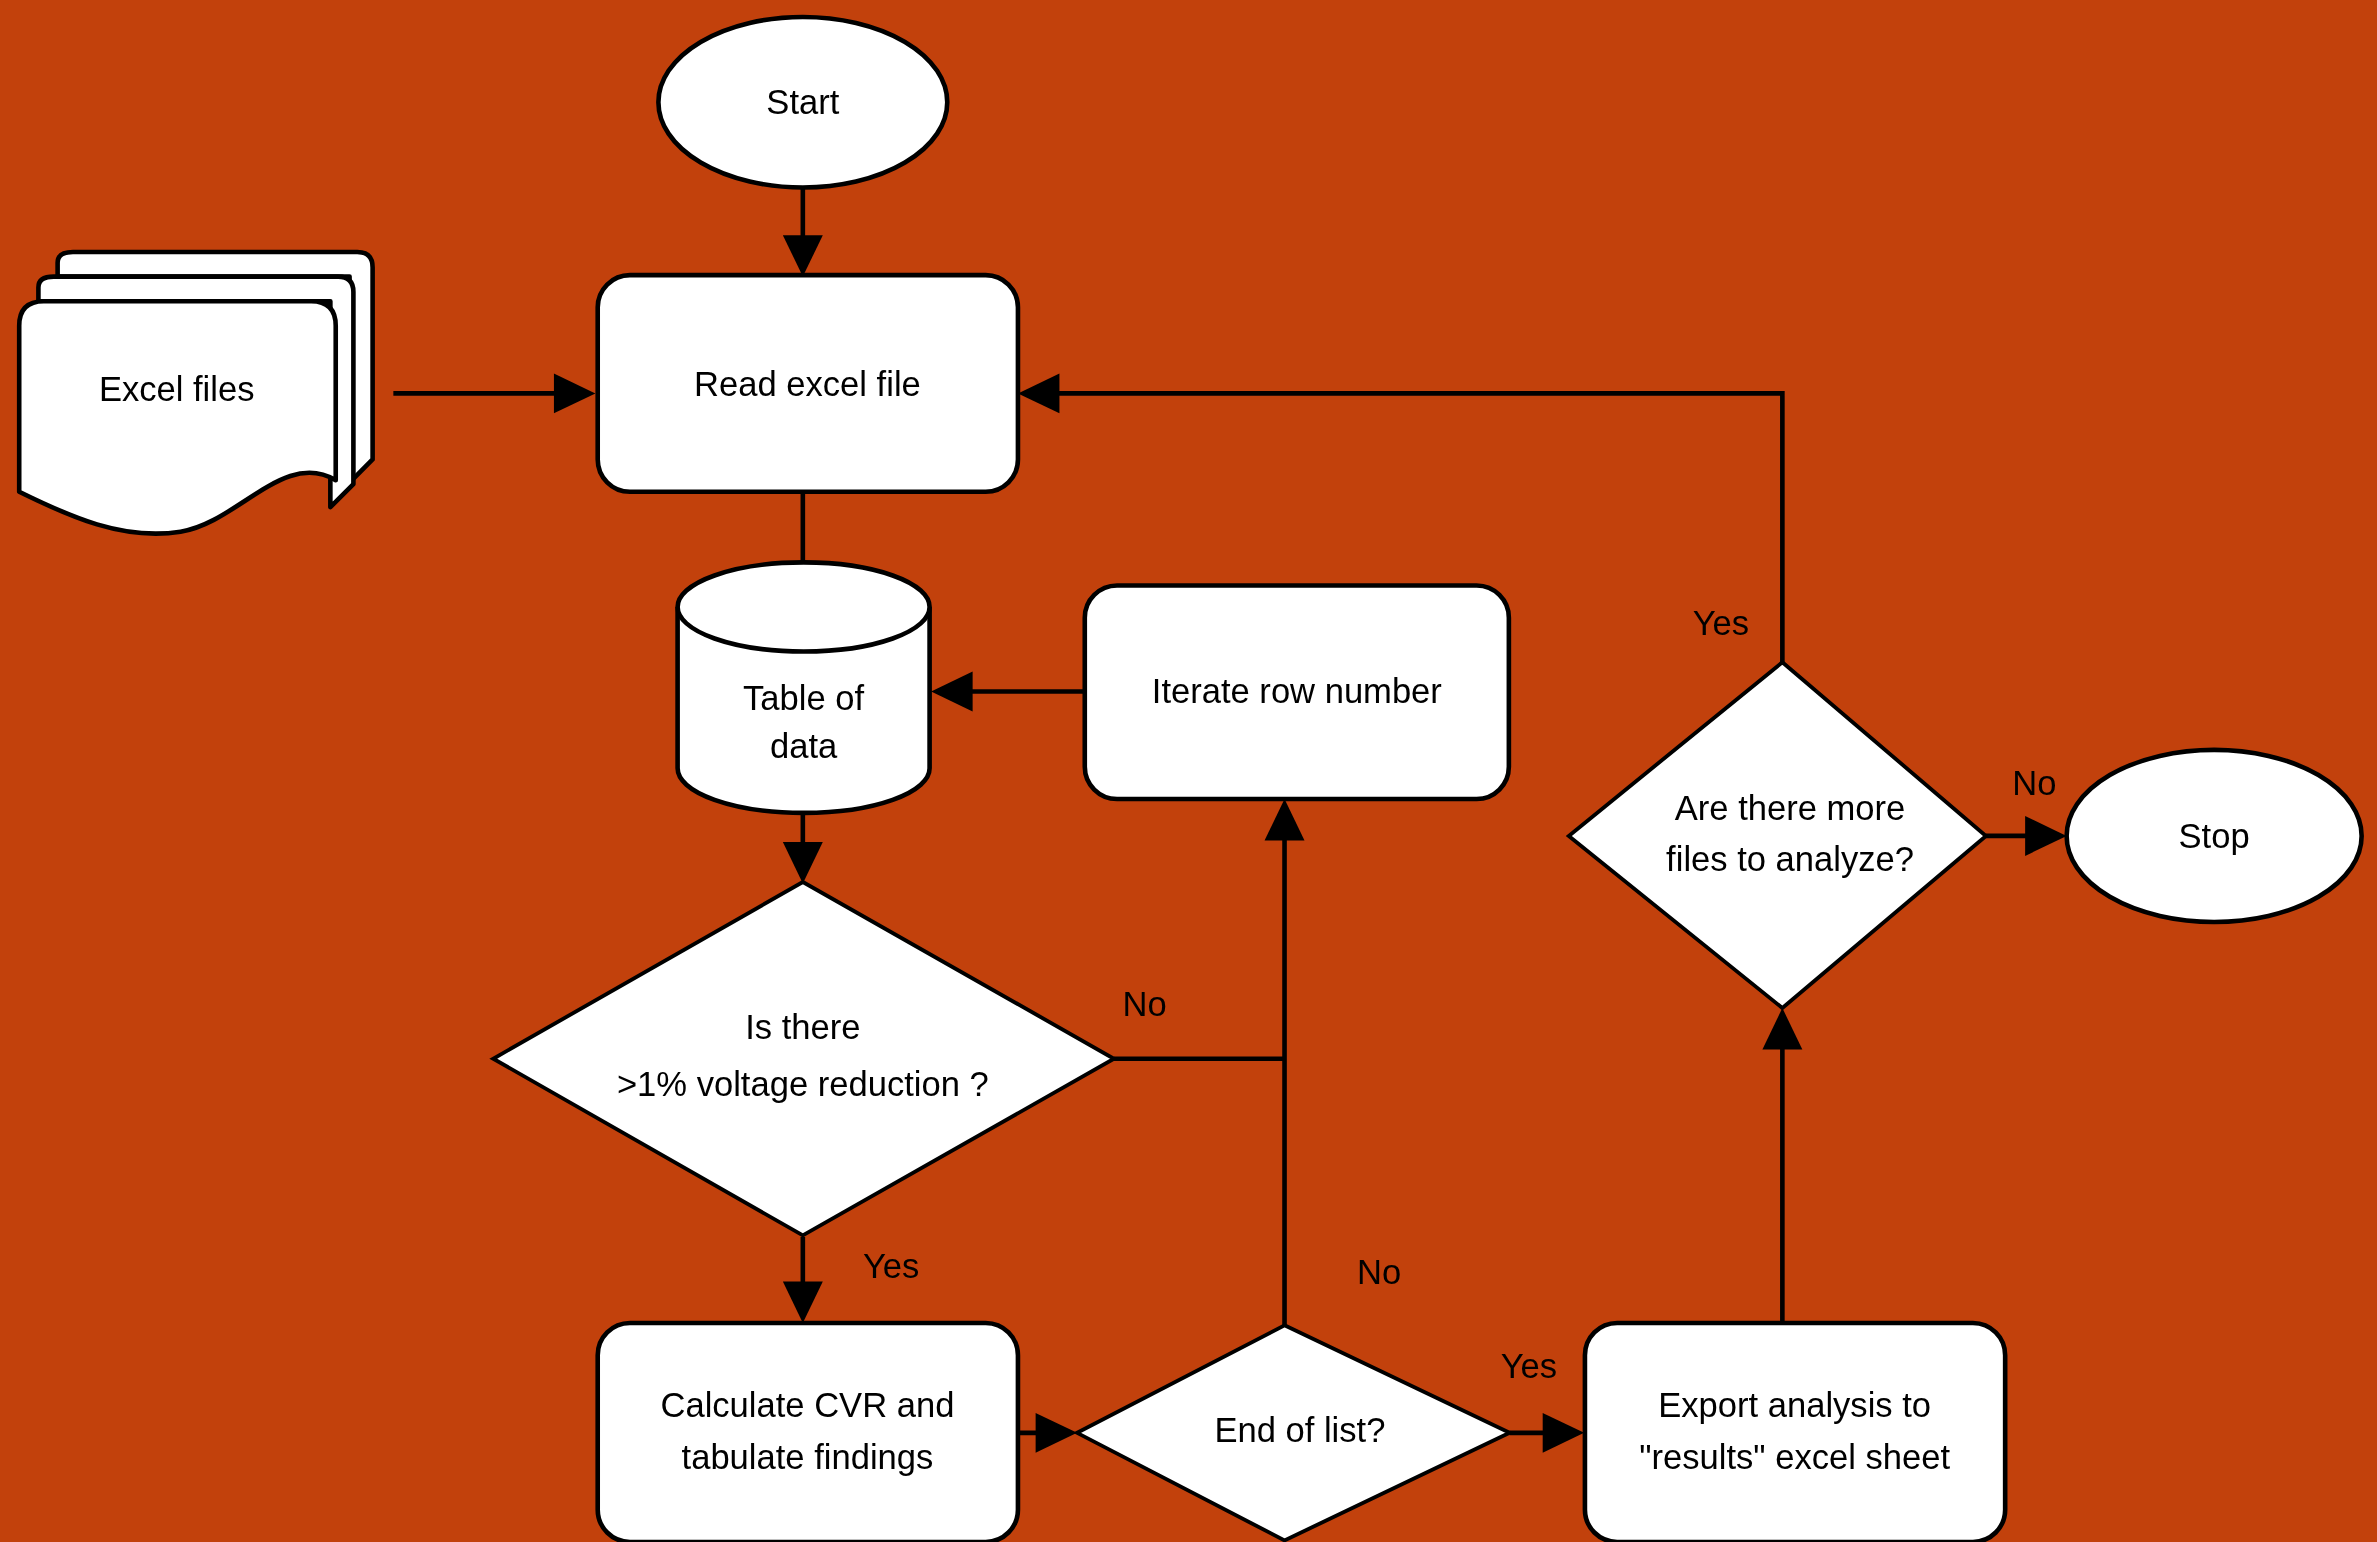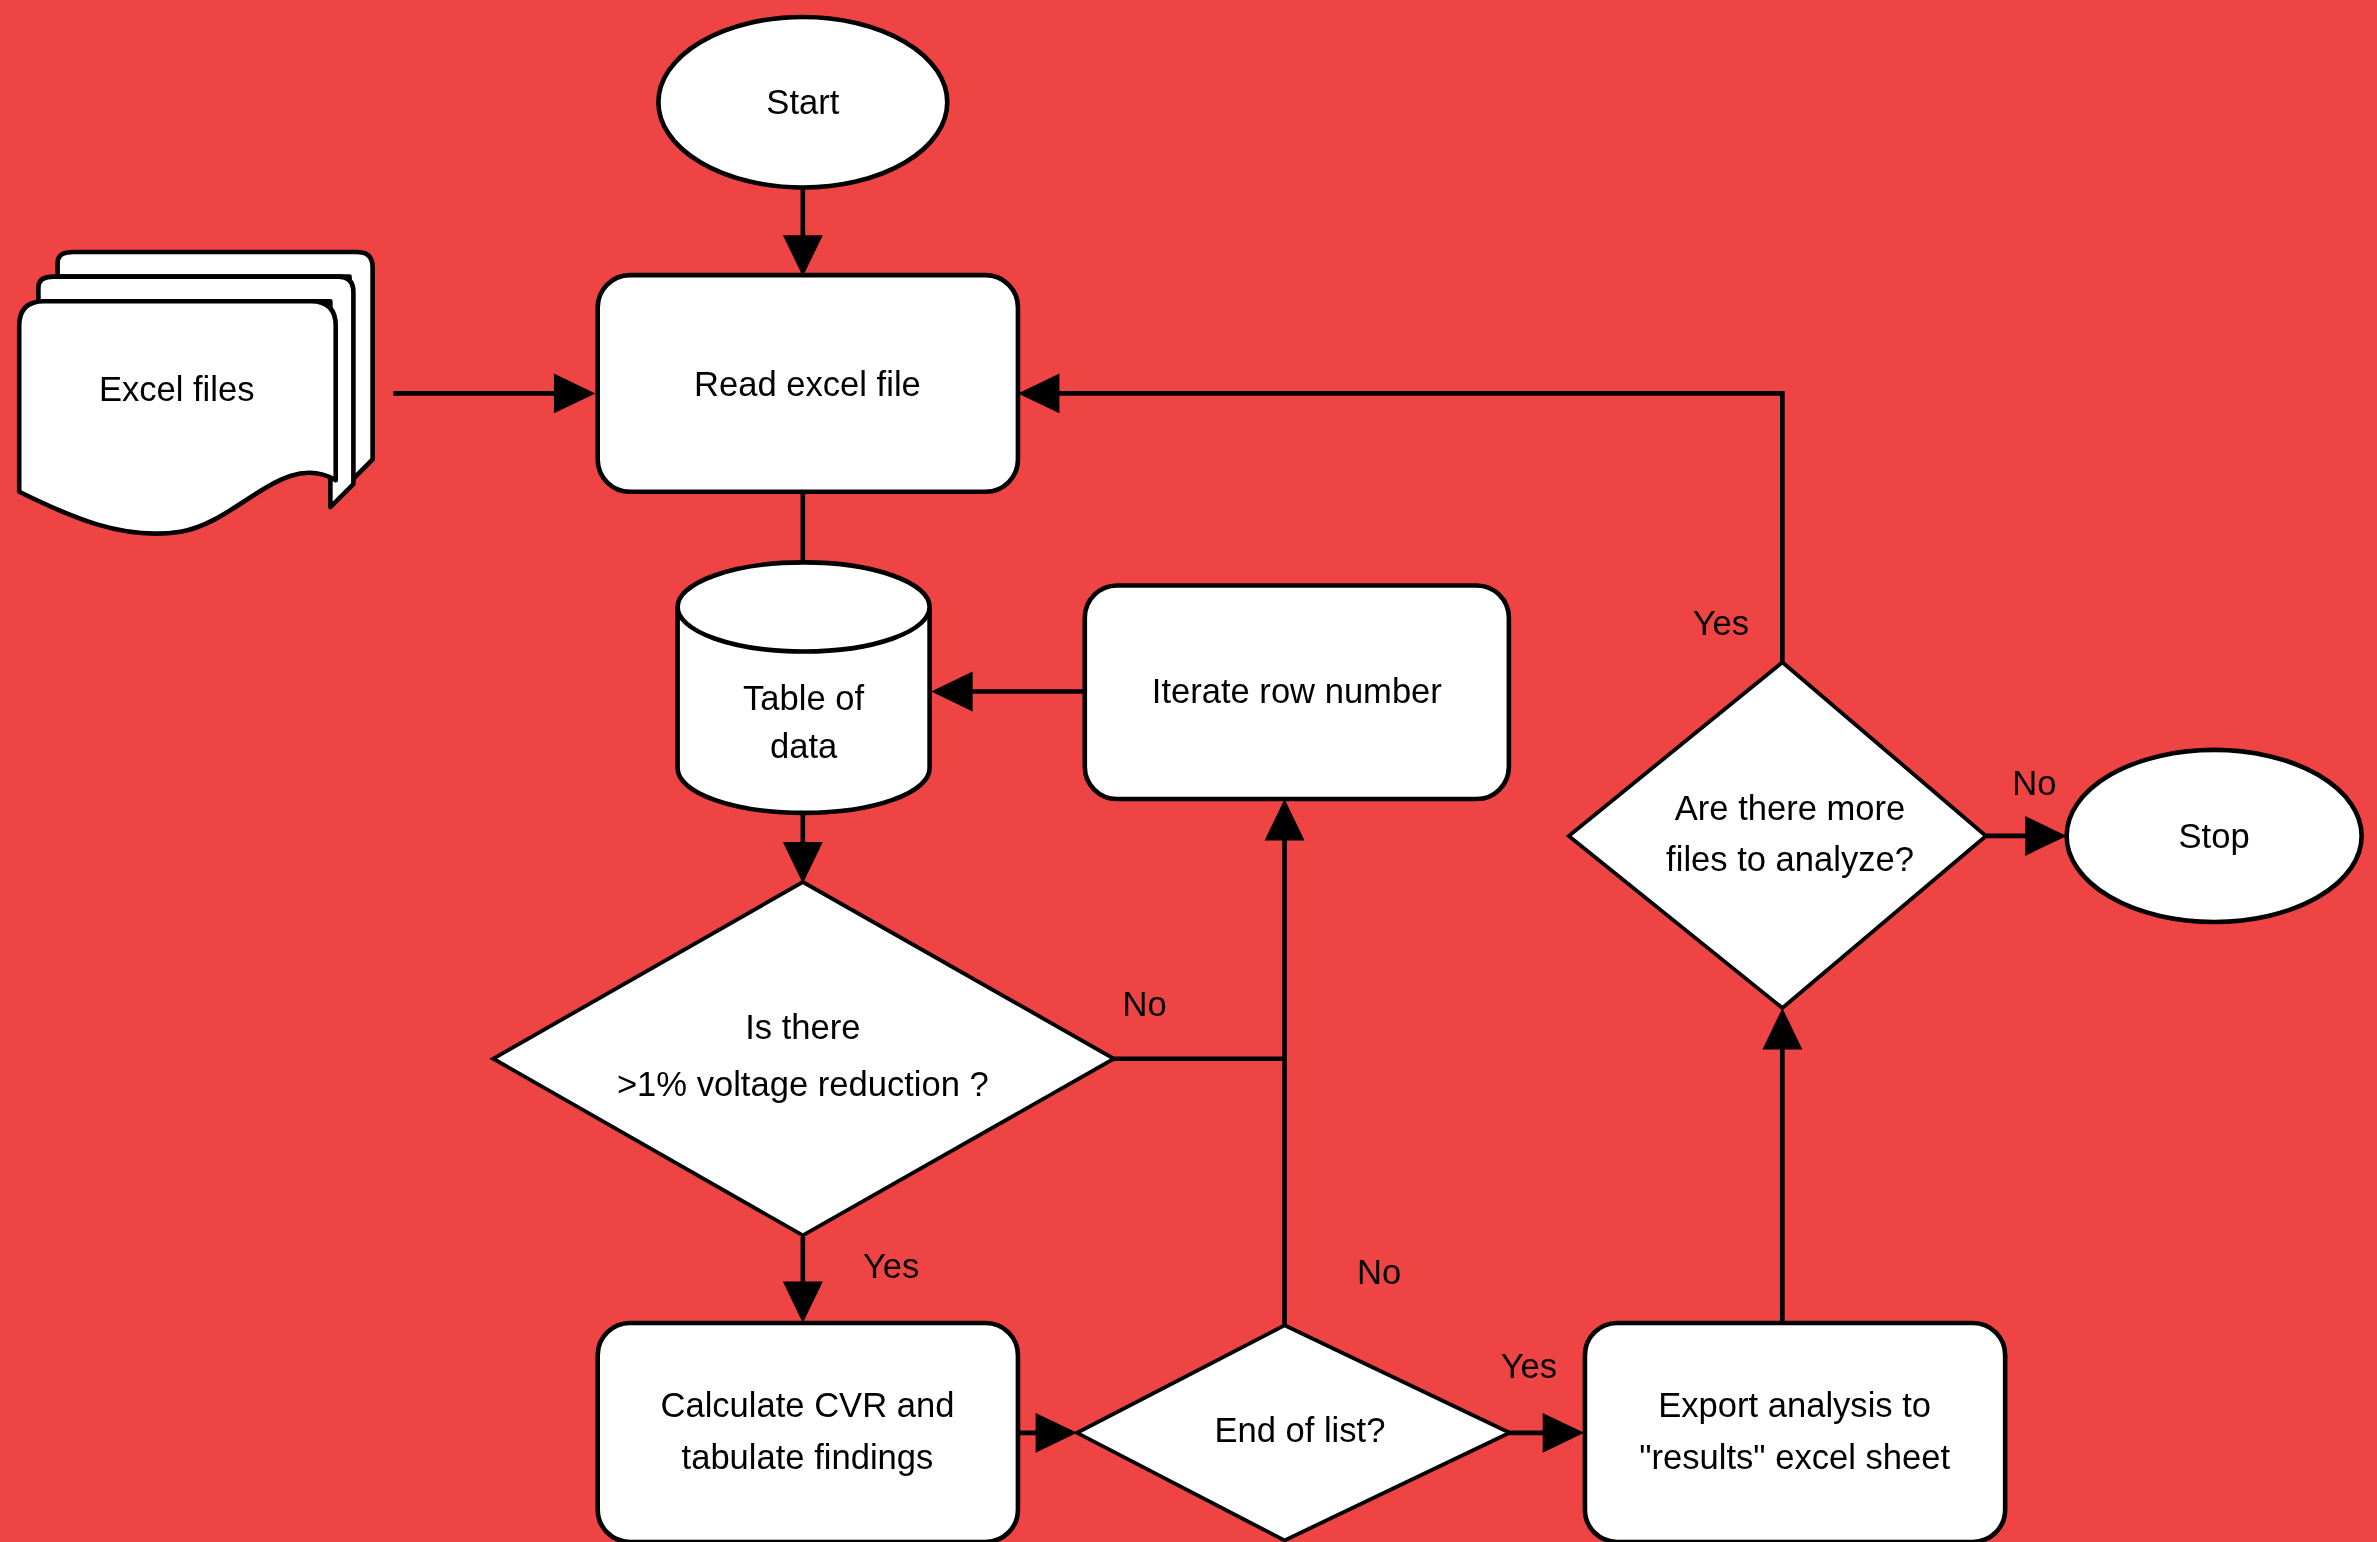--- a/index.html
+++ b/index.html
@@ -7,21 +7,21 @@
     padding: 0;
     background: #ffffff;
   }
   body {
     font-family: "Liberation Sans", sans-serif;
   }
   #flowchart-root {
     position: relative;
     width: 2377px;
     height: 1542px;
-    background: #ef4444;
+    background: #c2410c;
     overflow: hidden;
   }
   #flowchart-svg {
     position: absolute;
     top: 0;
     left: 0;
     width: 2377px;
     height: 1542px;
   }
   .node-shape {

